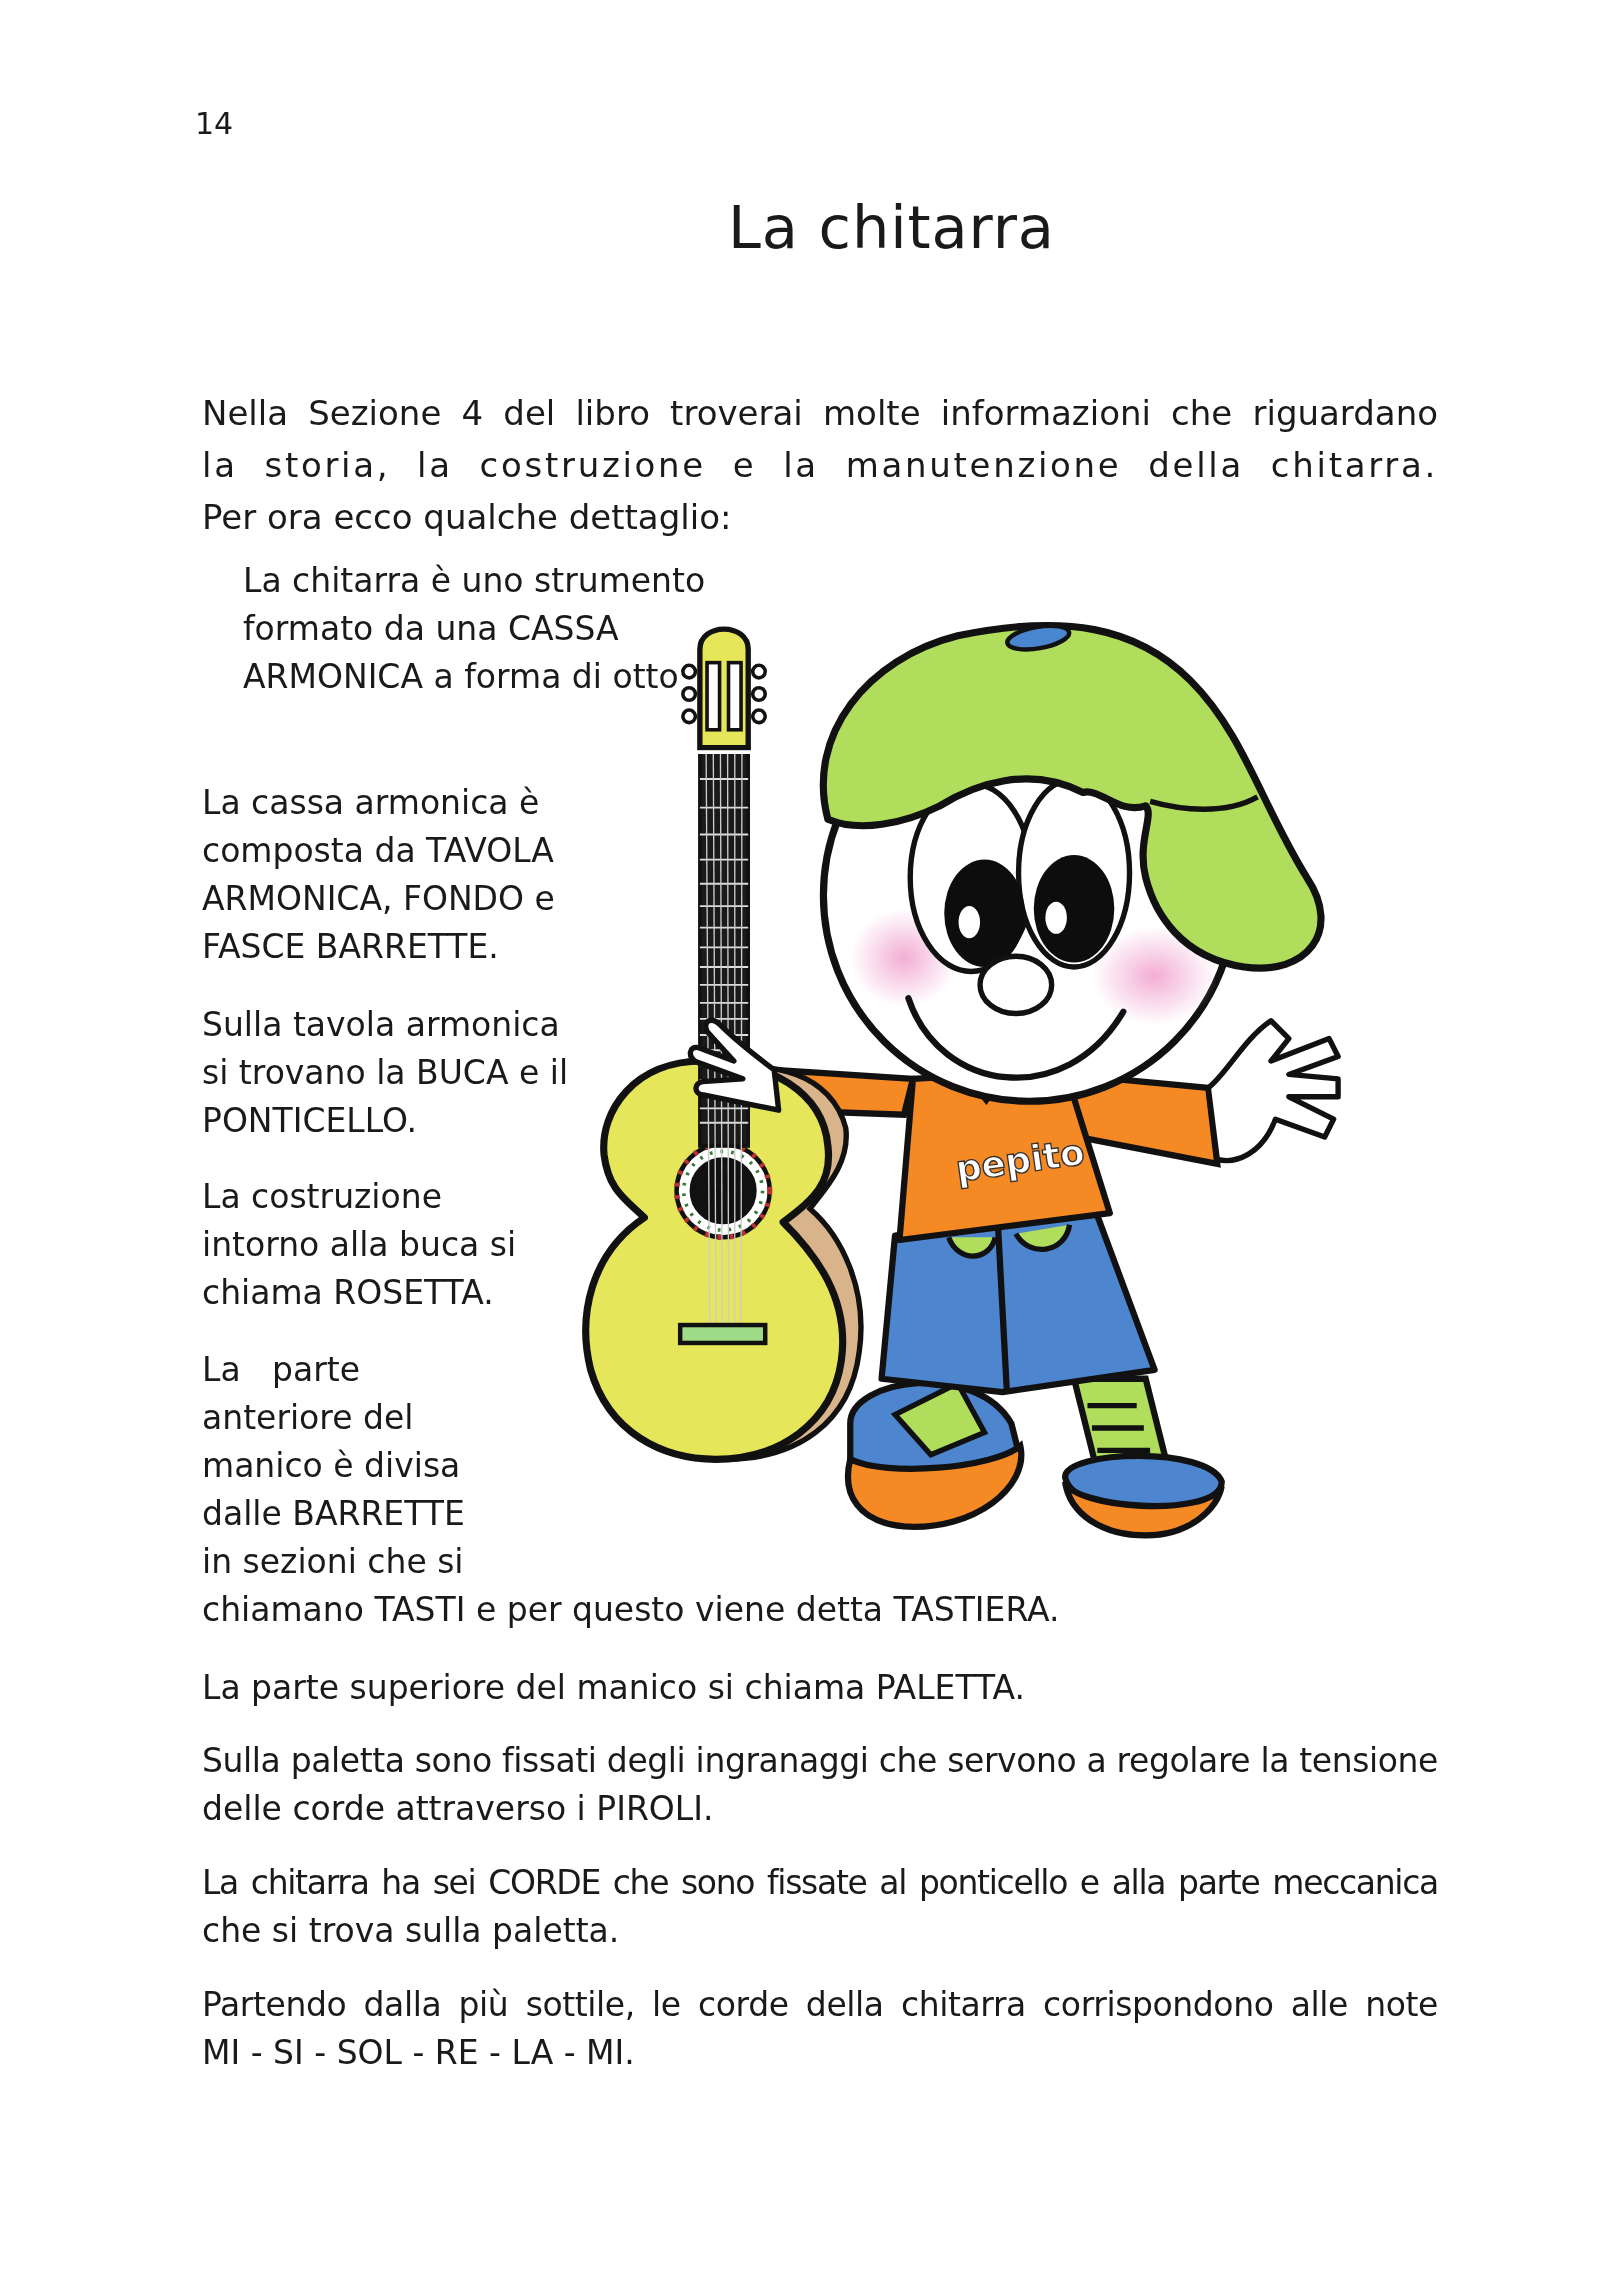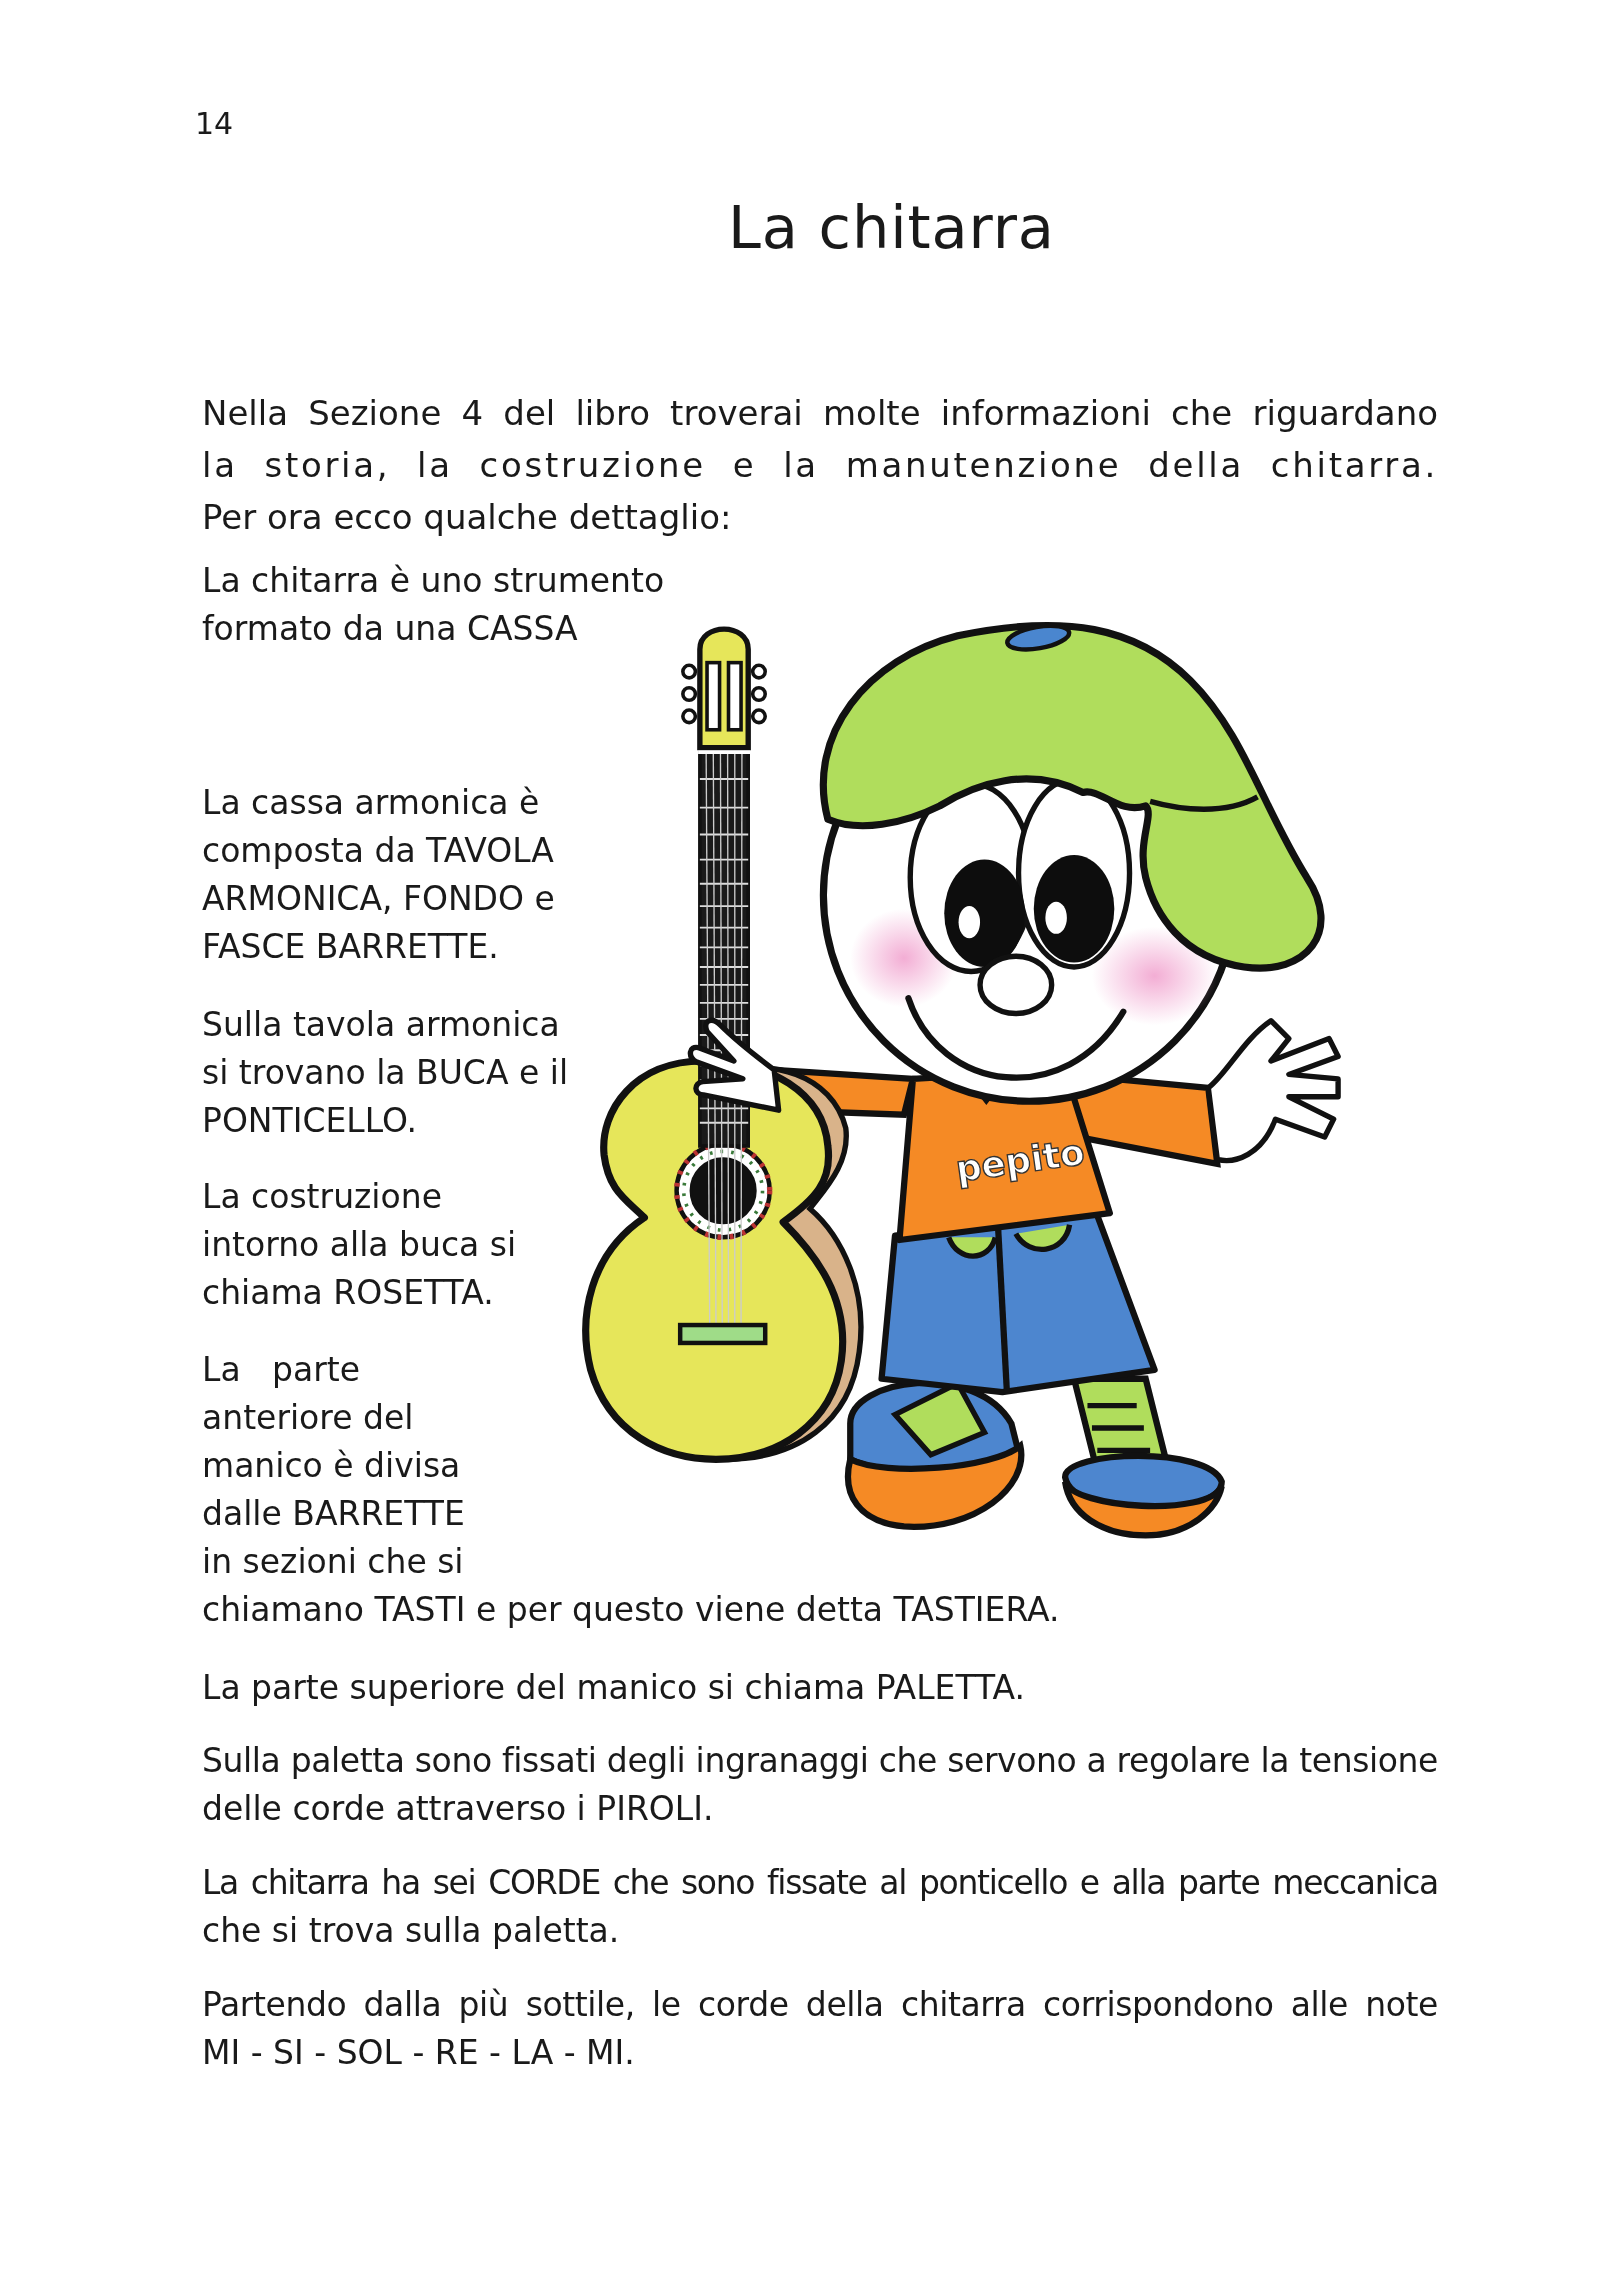--- a/index.html
+++ b/index.html
@@ -23,23 +23,24 @@
 
 <div class="page-number">14</div>
 <h1 class="title" style="margin:0;">La chitarra</h1>
 
 <div class="intro">
   <span class="line justify">Nella Sezione 4 del libro troverai molte informazioni che riguardano</span>
   <span class="line justify" style="letter-spacing:2.7px;">la storia, la costruzione e la manutenzione della chitarra.</span>
   <span class="line">Per ora ecco qualche dettaglio:</span>
 </div>
 
-<div class="col" style="top:557px;">
+<div class="col" style="top:557px;margin-left:41px;">
   <span class="line">La chitarra è uno strumento</span>
   <span class="line">formato da una CASSA</span>
+  <span class="line">ARMONICA a forma di otto</span>
 </div>
 
 <div class="col" style="top:779px;">
   <span class="line">La cassa armonica è</span>
   <span class="line">composta da TAVOLA</span>
   <span class="line">ARMONICA, FONDO e</span>
   <span class="line">FASCE BARRETTE.</span>
 </div>
 
 <div class="col" style="top:1001px;">

